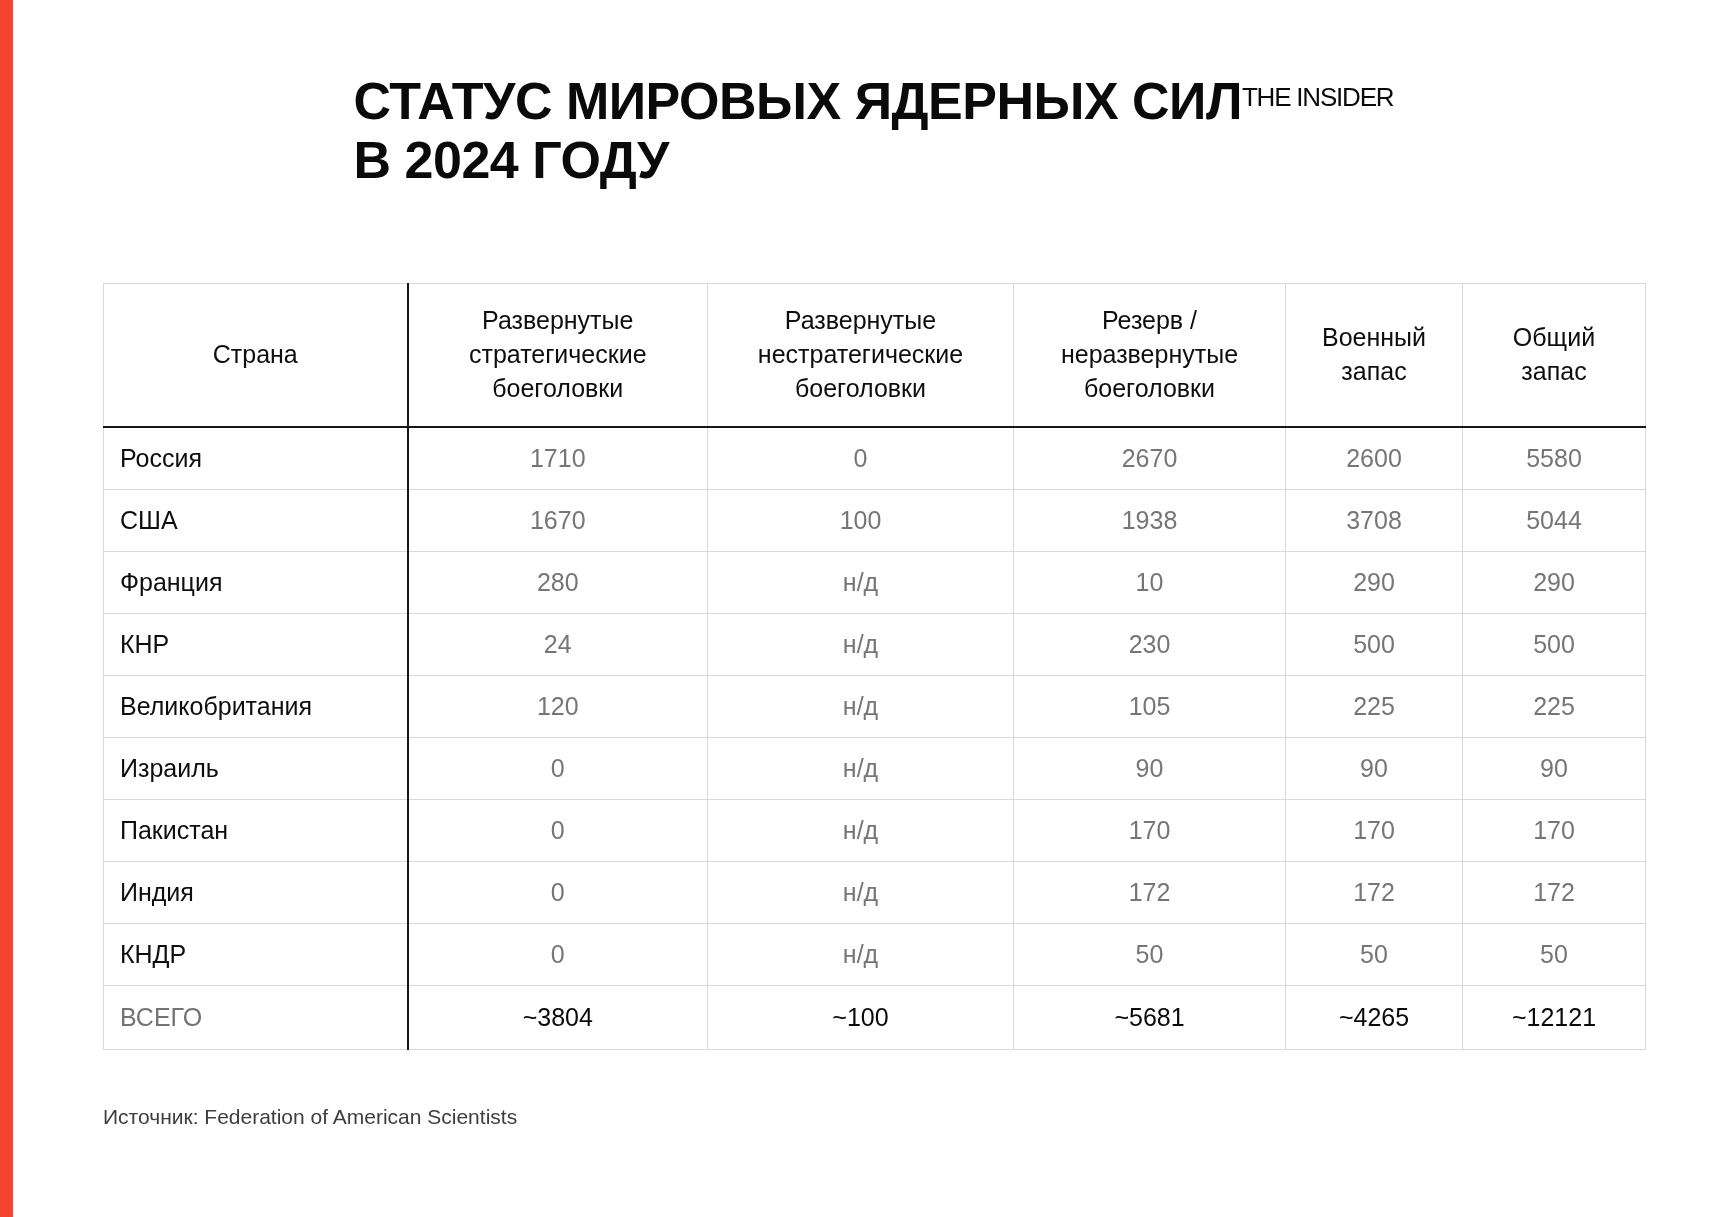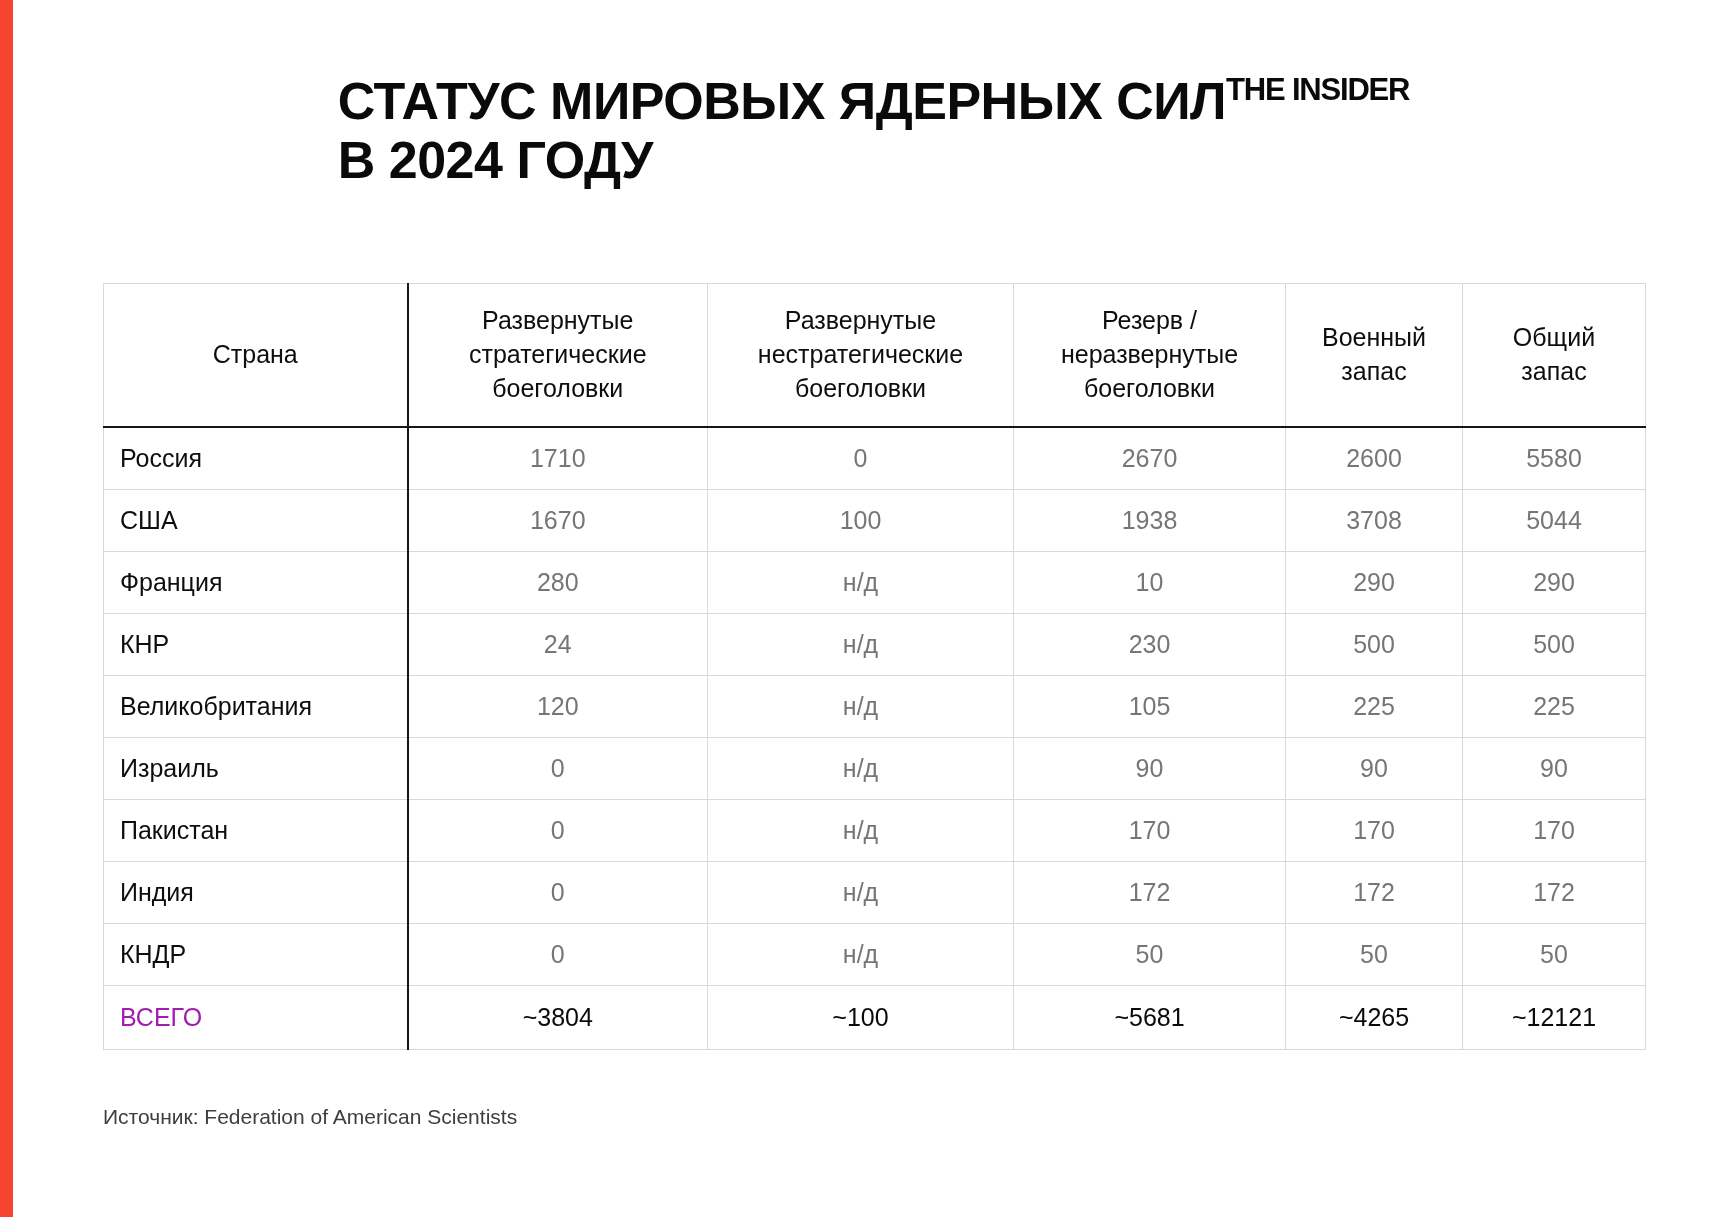--- a/index.html
+++ b/index.html
@@ -33,23 +33,24 @@
     margin: 0;
     font-size: 52px;
     font-weight: 800;
     line-height: 1.13;
     letter-spacing: -0.5px;
     white-space: pre-line;
     color: #0a0a0a;
     text-transform: uppercase;
   }
   .logo {
-    font-size: 31px;
-    font-weight: 700;
+    font-size: 26px;
+    font-weight: 400;
     letter-spacing: -1.2px;
+    margin-top: 10px;
     color: #0a0a0a;
     white-space: nowrap;
   }
   .table-wrap {
     margin: 93px 0 0 103px;
   }
   table.forces {
     border-collapse: collapse;
     table-layout: fixed;
     width: 1542px;
@@ -92,21 +93,21 @@
     color: #767676;
     font-weight: 400;
   }
   tr.total { height: 64px; }
   tr.total td.num {
     color: #0a0a0a;
     font-weight: 400;
     margin-top: 32px;
   }
   tr.total td.country {
-    color: #a21caf;
+    color: #737373;
   }
   .source {
     width: 1542px;
     margin: 55px 0 0 103px;
     text-align: left;
     font-size: 21px;
     color: #3e3e3e;
   }
 </style>
 </head>

